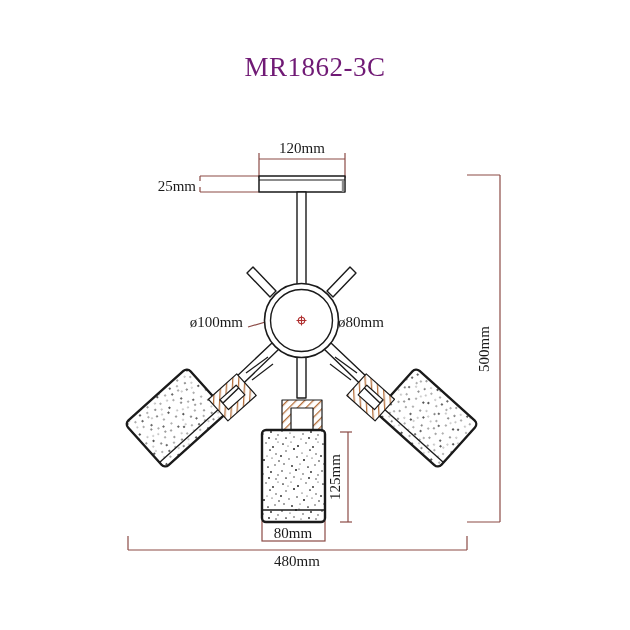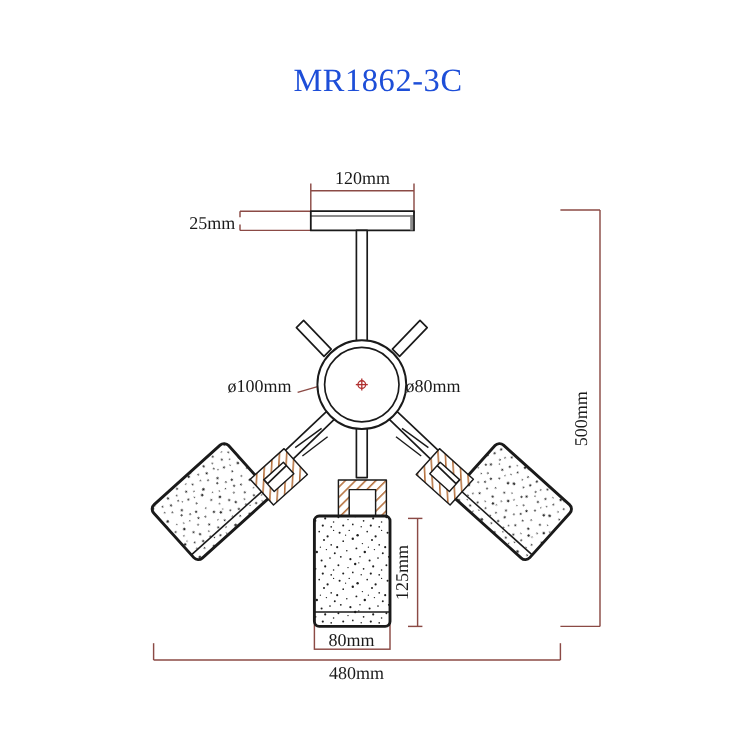--- a/index.html
+++ b/index.html
@@ -22,21 +22,21 @@
   }
   #title {
     position: absolute;
     left: 0;
     top: 52px;
     width: 630px;
     text-align: center;
     font-family: "Liberation Serif", "DejaVu Serif", serif;
     font-size: 27px;
     letter-spacing: 0.5px;
-    color: #1d4ed8;
+    color: #701a75;
     white-space: pre;
   }
   svg#drawing {
     position: absolute;
     left: 0;
     top: 0;
   }
   .dimtext {
     font-family: "Liberation Serif", "DejaVu Serif", serif;
     font-size: 15px;

